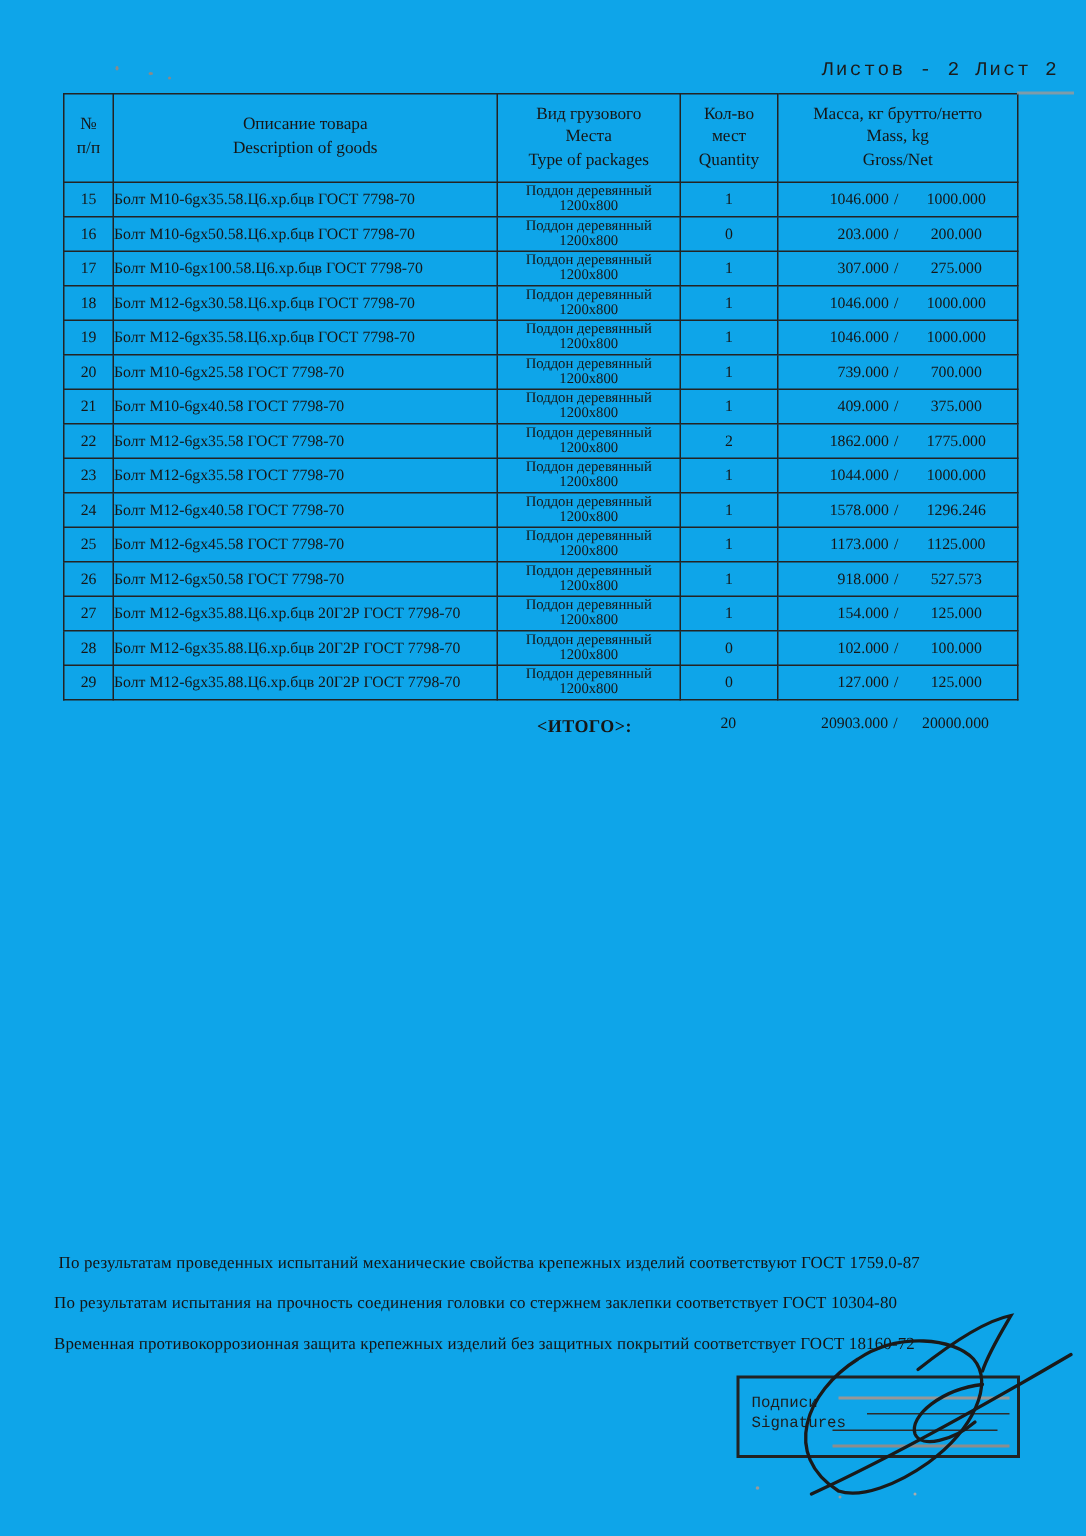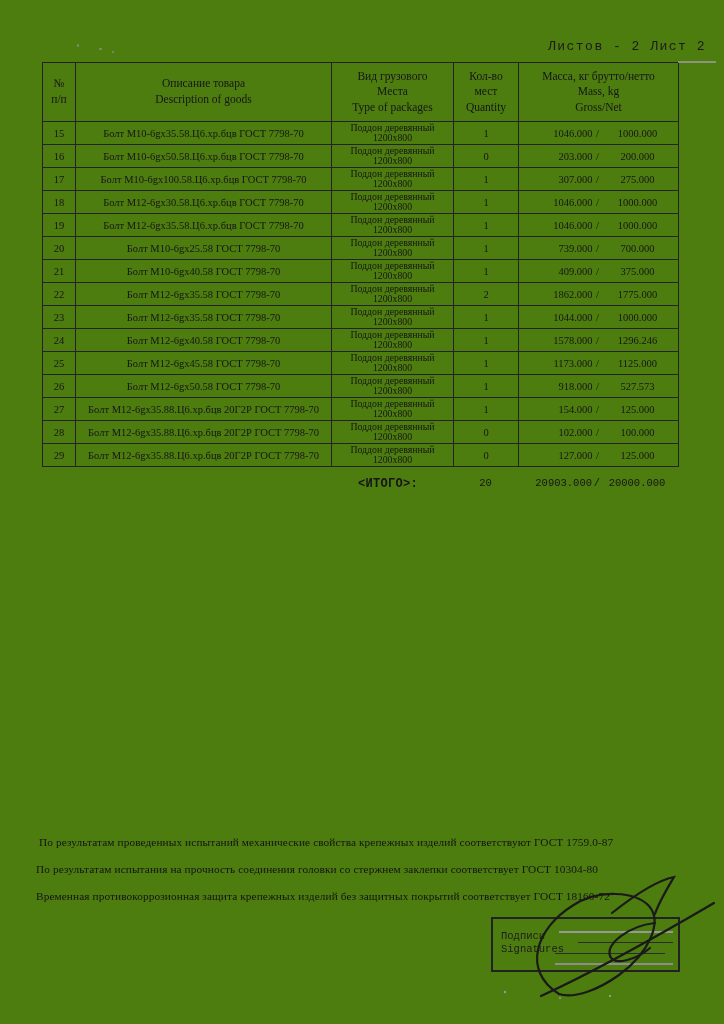--- a/index.html
+++ b/index.html
@@ -1,18 +1,18 @@
 <!DOCTYPE html>
 <html><head>
 <meta charset="utf-8">
 <style>
   html,body{margin:0;padding:0;background:#e8e8e8;}
   .page{
     position:relative;width:724px;height:1024px;margin:0 auto;
-    background:#4d7c0f;color:#161616;overflow:hidden;
+    background:#0ea5e9;color:#161616;overflow:hidden;
     font-family:"Liberation Serif", serif;
   }
   
   .sheet-info{
     position:absolute;top:39px;right:18px;
     font-family:"Liberation Mono", monospace;
     font-size:13px;letter-spacing:1.5px;color:#1b1b1b;
   }
   
   .speck{position:absolute;background:#8a8a8a;border-radius:50%;}
@@ -24,29 +24,29 @@
   table.goods th, table.goods td{
     border:1.4px solid #232323;padding:0;vertical-align:middle;
     overflow:hidden;white-space:nowrap;
   }
   table.goods thead th{
     height:58px;font-weight:normal;font-size:11.5px;line-height:1.35;
     text-align:center;
   }
   table.goods tbody tr{height:23px;}
   td.c-num{text-align:center;font-size:10.5px;}
-  td.c-desc{font-size:10.5px;padding-left:7px;text-align:center;}
+  td.c-desc{font-size:10.5px;padding-left:7px;text-align:left;}
   td.c-pkg{text-align:center;font-size:9.8px;line-height:10.5px;}
   td.c-qty{text-align:center;font-size:10.5px;}
   td.c-mass{text-align:center;font-size:10.5px;}
   .mass-pair .g{display:inline-block;width:64px;text-align:right;}
   .mass-pair .sep{display:inline-block;width:10px;text-align:center;}
   .mass-pair .n{display:inline-block;width:62px;text-align:center;padding-left:4px;}
   
-  .total-row{position:absolute;left:42px;top:477px;width:636px;height:16px;font-size:11px;font-family:Liberation Mono, monospace;}
+  .total-row{position:absolute;left:42px;top:477px;width:636px;height:16px;font-size:11px;}
   .total-label{position:absolute;left:316px;font-weight:bold;font-size:12px;letter-spacing:.3px;}
   .total-qty{position:absolute;left:411px;width:65px;text-align:center;font-size:10.5px;}
   .total-mass{position:absolute;left:476px;width:160px;text-align:center;font-size:10.5px;}
   
   .border-ext{position:absolute;left:678px;top:61px;width:38px;height:2px;background:#9a9a9a;opacity:.8;}
   
   .notes{position:absolute;left:36px;top:836px;width:640px;}
   .notes p{margin:0 0 15px 0;font-size:11.3px;letter-spacing:.1px;color:#141414;}
   .notes p:first-child{padding-left:3px;}
   

